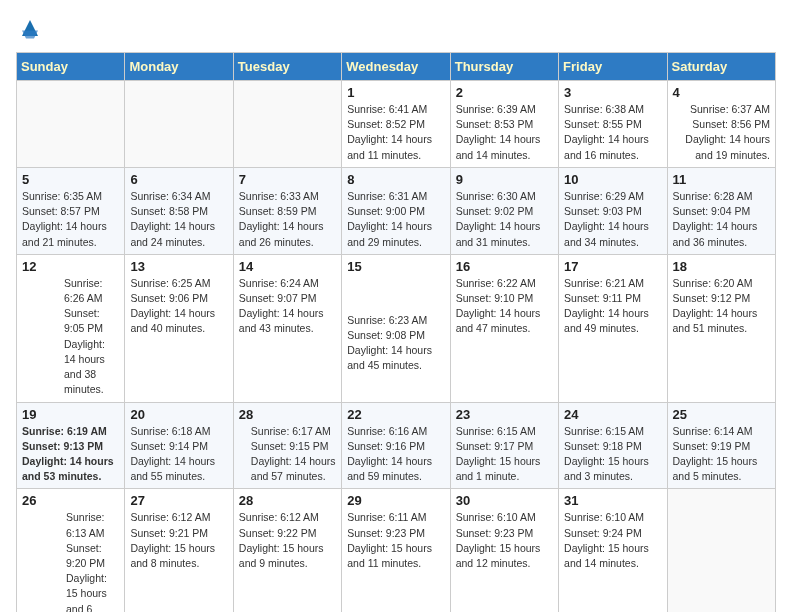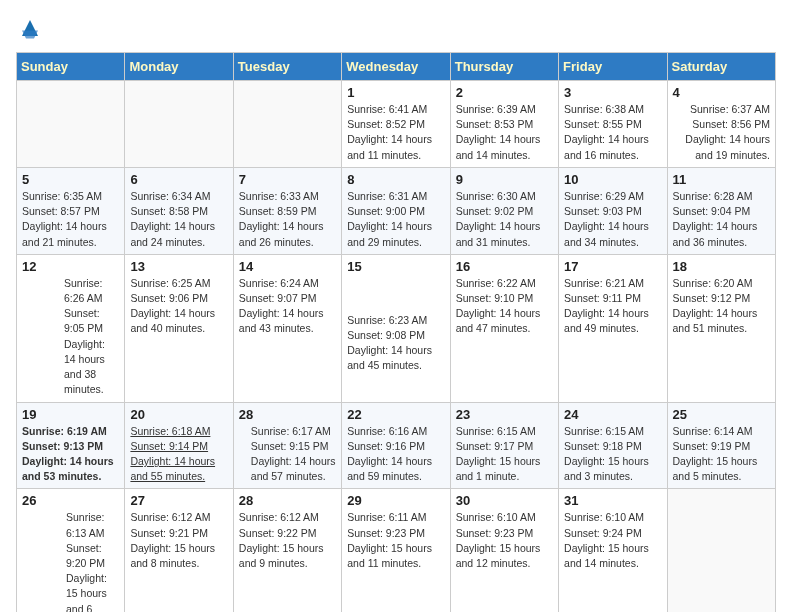--- a/index.html
+++ b/index.html
@@ -258,21 +258,21 @@
       <tr>
         <td>
           <div class="day-num">19</div>
           <div class="day-info" style="white-space: pre-line; font-weight: bold;">Sunrise: 6:19 AM
 Sunset: 9:13 PM
 Daylight: 14 hours
 and 53 minutes.</div>
         </td>
         <td>
           <div class="day-num">20</div>
-          <div class="day-info" style="white-space: pre-line; text-decoration: underline;">Sunrise: 6:18 AM
+          <div class="day-info" style="white-space: pre-line;">Sunrise: 6:18 AM
 Sunset: 9:14 PM
 Daylight: 14 hours
 and 55 minutes.</div>
         </td>
         <td>
           <div class="day-num">28</div>
           <div class="day-info" style="white-space: pre-line; margin-left: 12px;">Sunrise: 6:17 AM
 Sunset: 9:15 PM
 Daylight: 14 hours
 and 57 minutes.</div>

